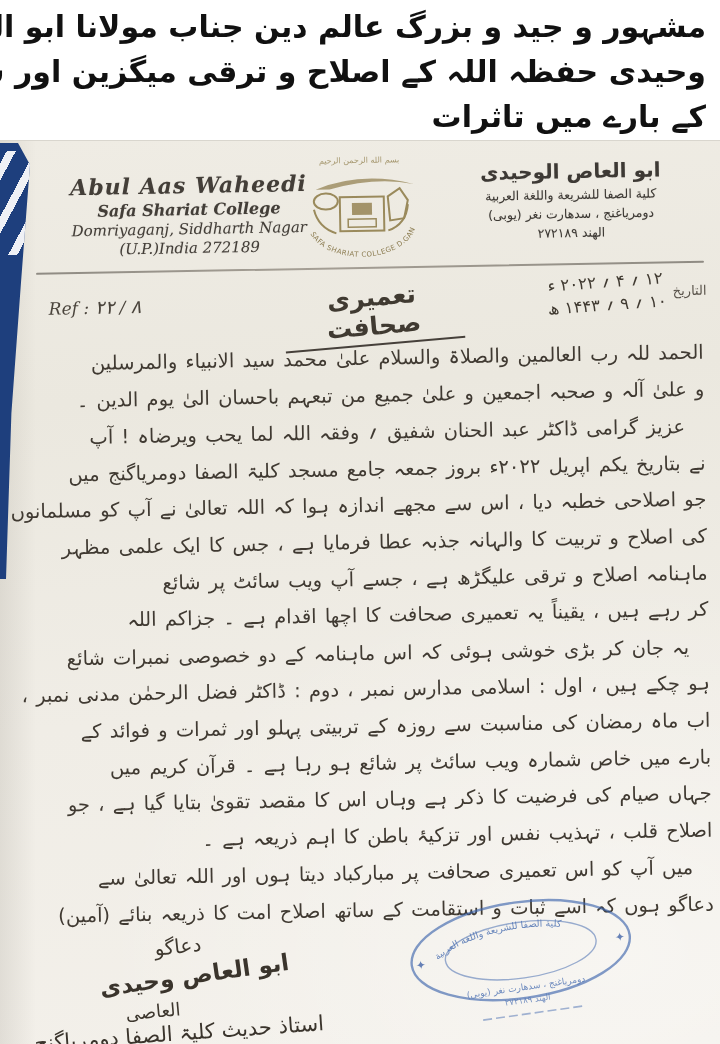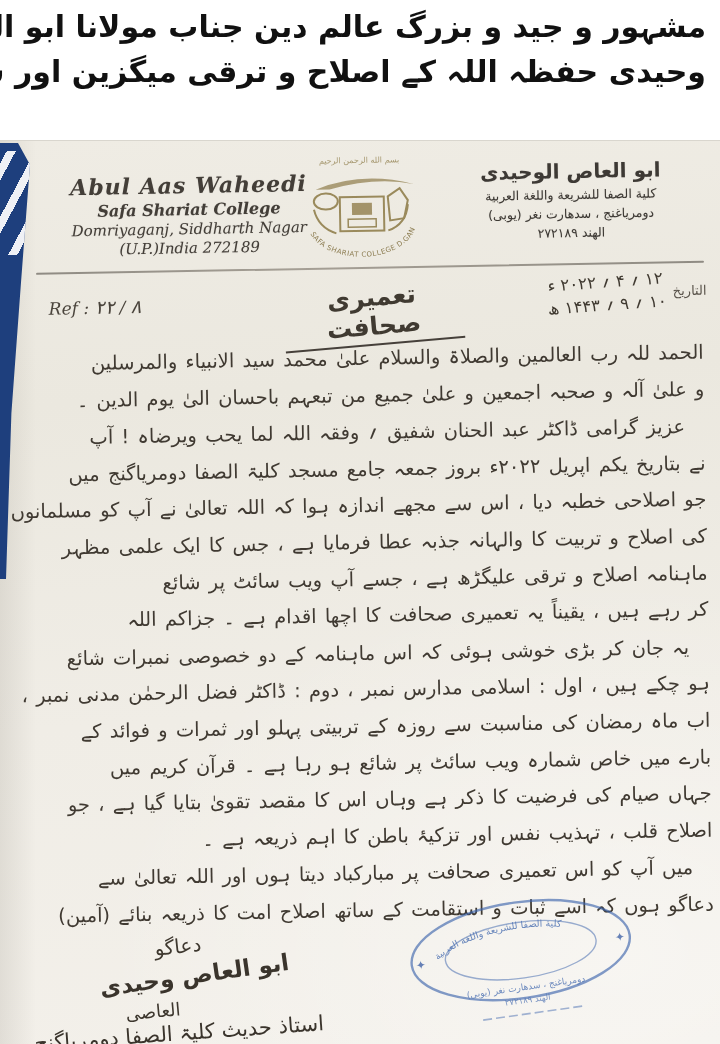--- a/index.html
+++ b/index.html
@@ -92,20 +92,21 @@
   .sig-role{position:absolute;left:26px;top:877px;font-size:21px;color:#3a342c;white-space:nowrap;transform:rotate(-3deg);}
   
   .stamp{position:absolute;left:398px;top:756px;width:234px;height:126px;transform:rotate(-7deg);opacity:0.85;}
 </style>
 </head>
 <body>
 
 <div class="caption">
   <div class="cap-line">مشہور و جید و بزرگ عالم دین جناب مولانا ابو العاص</div>
   <div class="cap-line">وحیدی حفظہ اللہ کے اصلاح و ترقی میگزین اور سوسائٹی</div>
+  <div class="cap-line">کے بارے میں تاثرات</div>
 </div>
 
 <div class="photo">
 
   <div class="blue-wedge">
     <div class="blue-stripes"></div>
   </div>
 
   <div class="tilt">
 

